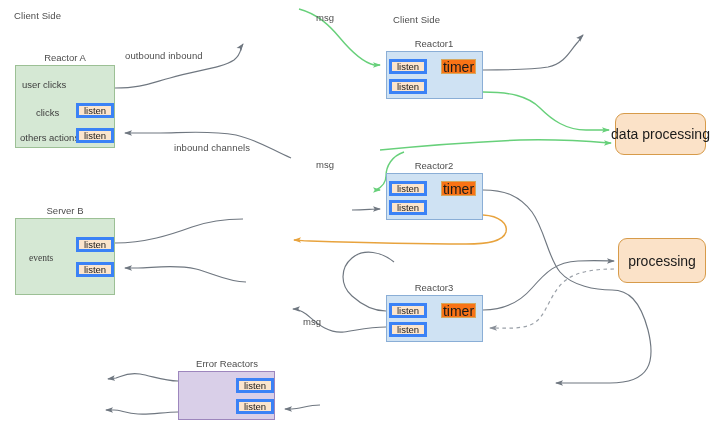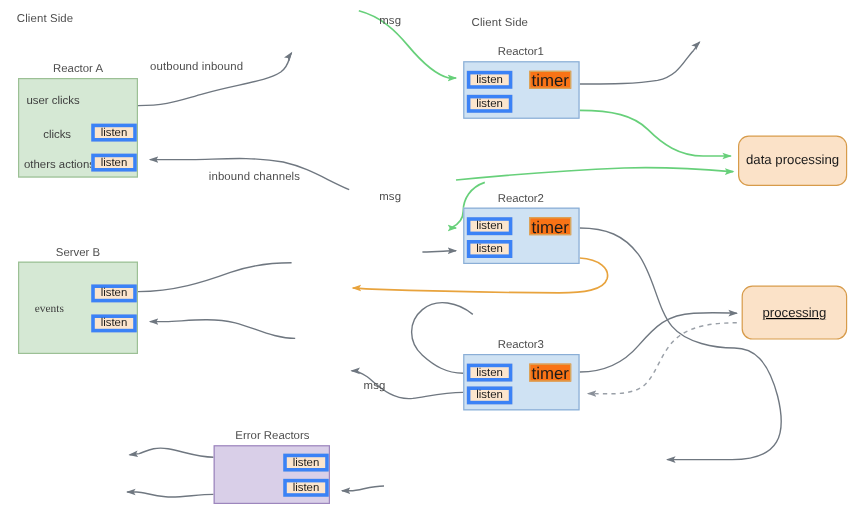--- a/index.html
+++ b/index.html
@@ -21,21 +21,21 @@
 
   .listen{position:absolute;box-sizing:border-box;background:#fce5cd;
           border:3px solid #3b82f6;color:#1a1a1a;font-size:9.5px;
           display:flex;align-items:center;justify-content:center;
           height:15px;}
   .timer{position:absolute;box-sizing:border-box;background:#f97316;
          border:1px solid #d6a85f;color:#1a1a1a;font-size:14px;
          display:flex;align-items:center;justify-content:center;height:15px;}
 
   .in-lbl{position:absolute;color:#3d3d3d;font-size:9.5px;white-space:nowrap;}
-  .proc-txt{color:#1a1a1a;font-size:11px;white-space:nowrap;}
+  .proc-txt{color:#1a1a1a;font-size:14px;white-space:nowrap;}
   .title{position:absolute;color:#4d4d4d;font-size:9.5px;white-space:nowrap;
          transform:translateX(-50%);}
 </style>
 </head>
 <body>
 
 <div id="stage">
 
   <svg id="wires" viewBox="0 0 720 433" xmlns="http://www.w3.org/2000/svg">
     <defs>
@@ -162,21 +162,21 @@
 
   <div class="title" style="left:227px;top:358px;">Error Reactors</div>
   <div class="node error-box" style="left:178px;top:371px;width:97px;height:49px;">
     <div class="listen" style="left:57px;top:6px;width:38px;">listen</div>
     <div class="listen" style="left:57px;top:27px;width:38px;">listen</div>
   </div>
 
   <div class="node proc-box" style="left:615px;top:113px;width:91px;height:42px;">
     <span class="proc-txt">data processing</span>
   </div>
-  <div class="node proc-box" style="left:618px;top:238px;width:88px;height:45px;text-decoration:underline;">
+  <div class="node proc-box" style="left:618px;top:238px;width:88px;height:45px;">
     <span class="proc-txt">processing</span>
   </div>
 
   <div class="lbl" style="left:125px;top:50px;">outbound inbound</div>
   <div class="lbl" style="left:174px;top:142px;">inbound channels</div>
   <div class="lbl" style="left:316px;top:12px;">msg</div>
   <div class="lbl" style="left:316px;top:159px;">msg</div>
   <div class="lbl" style="left:303px;top:316px;">msg</div>
 
 </div>

